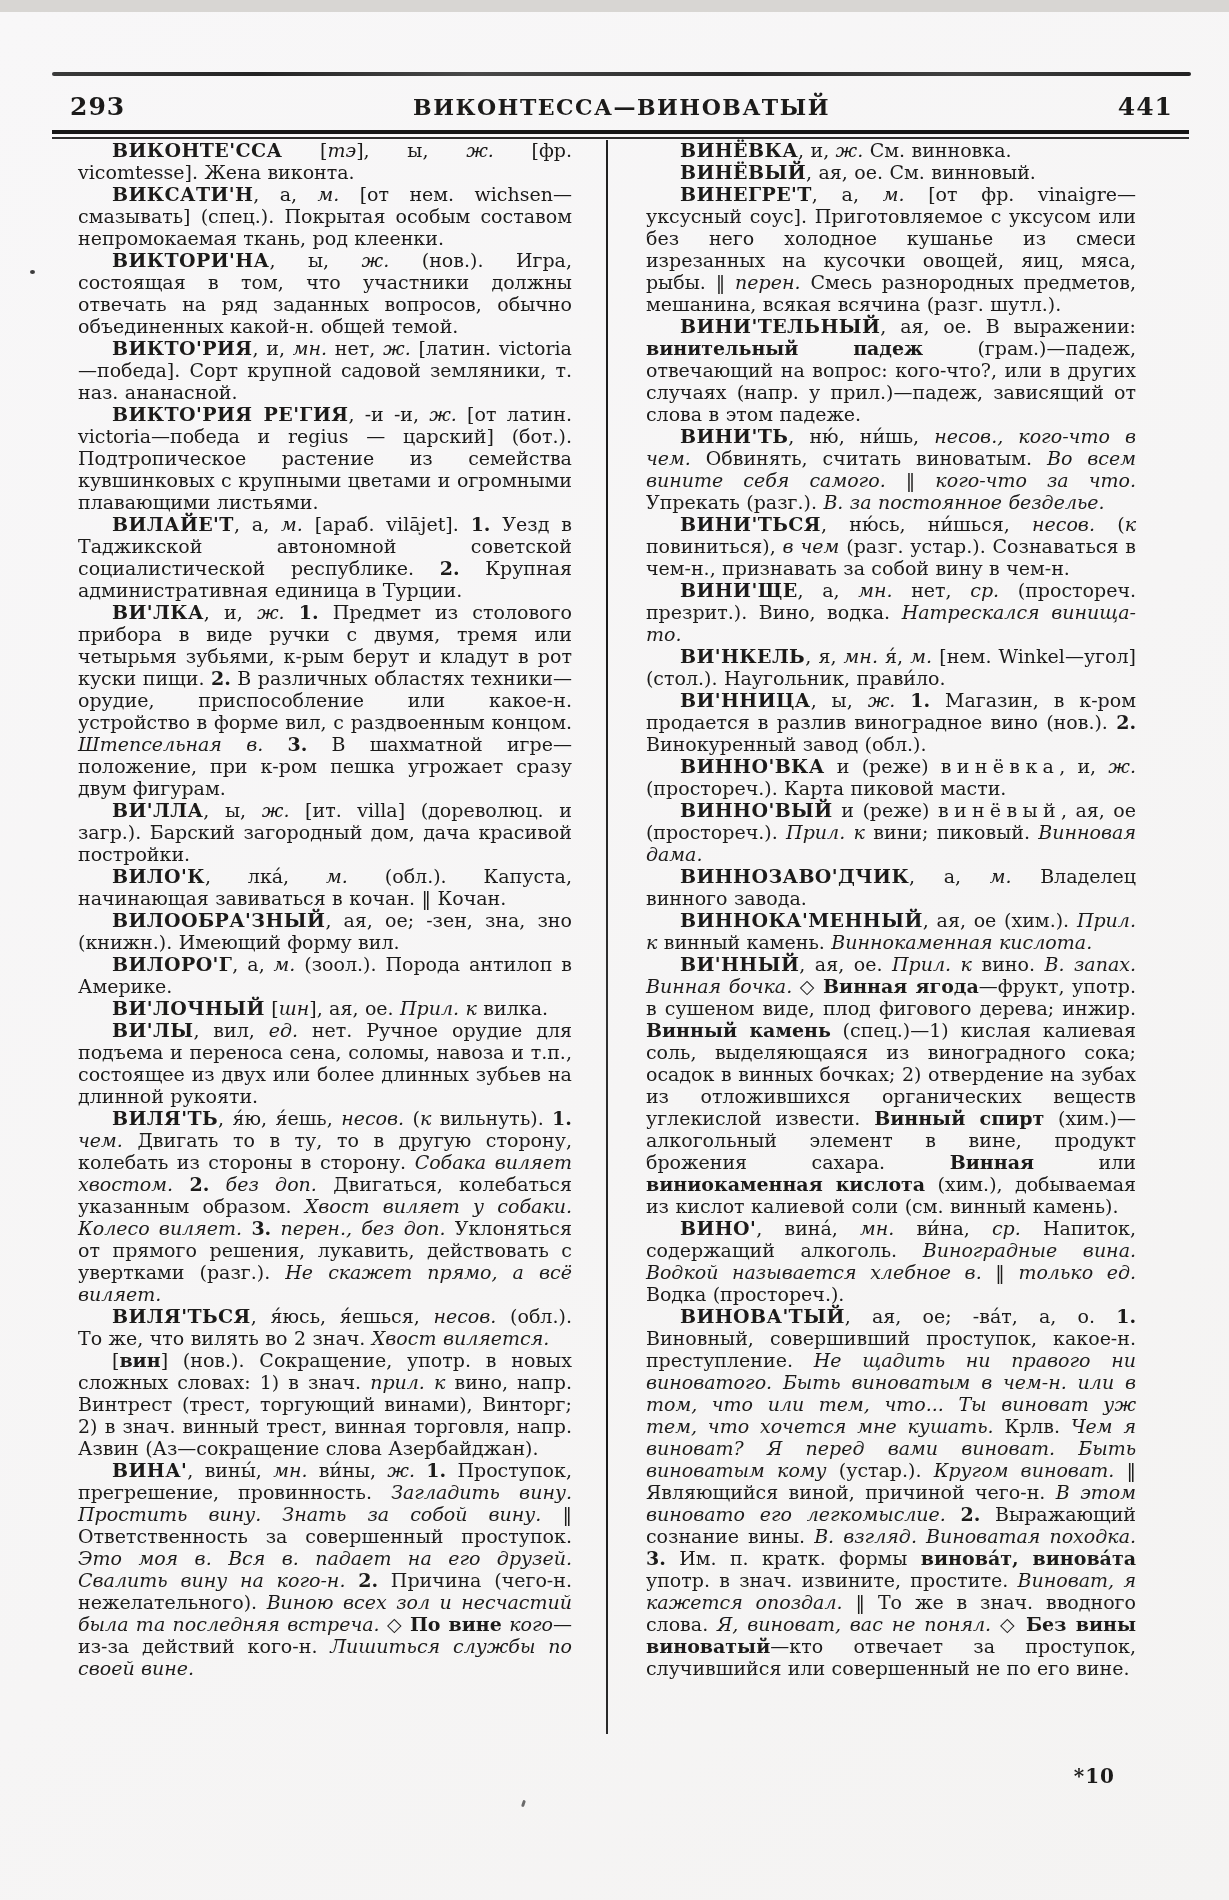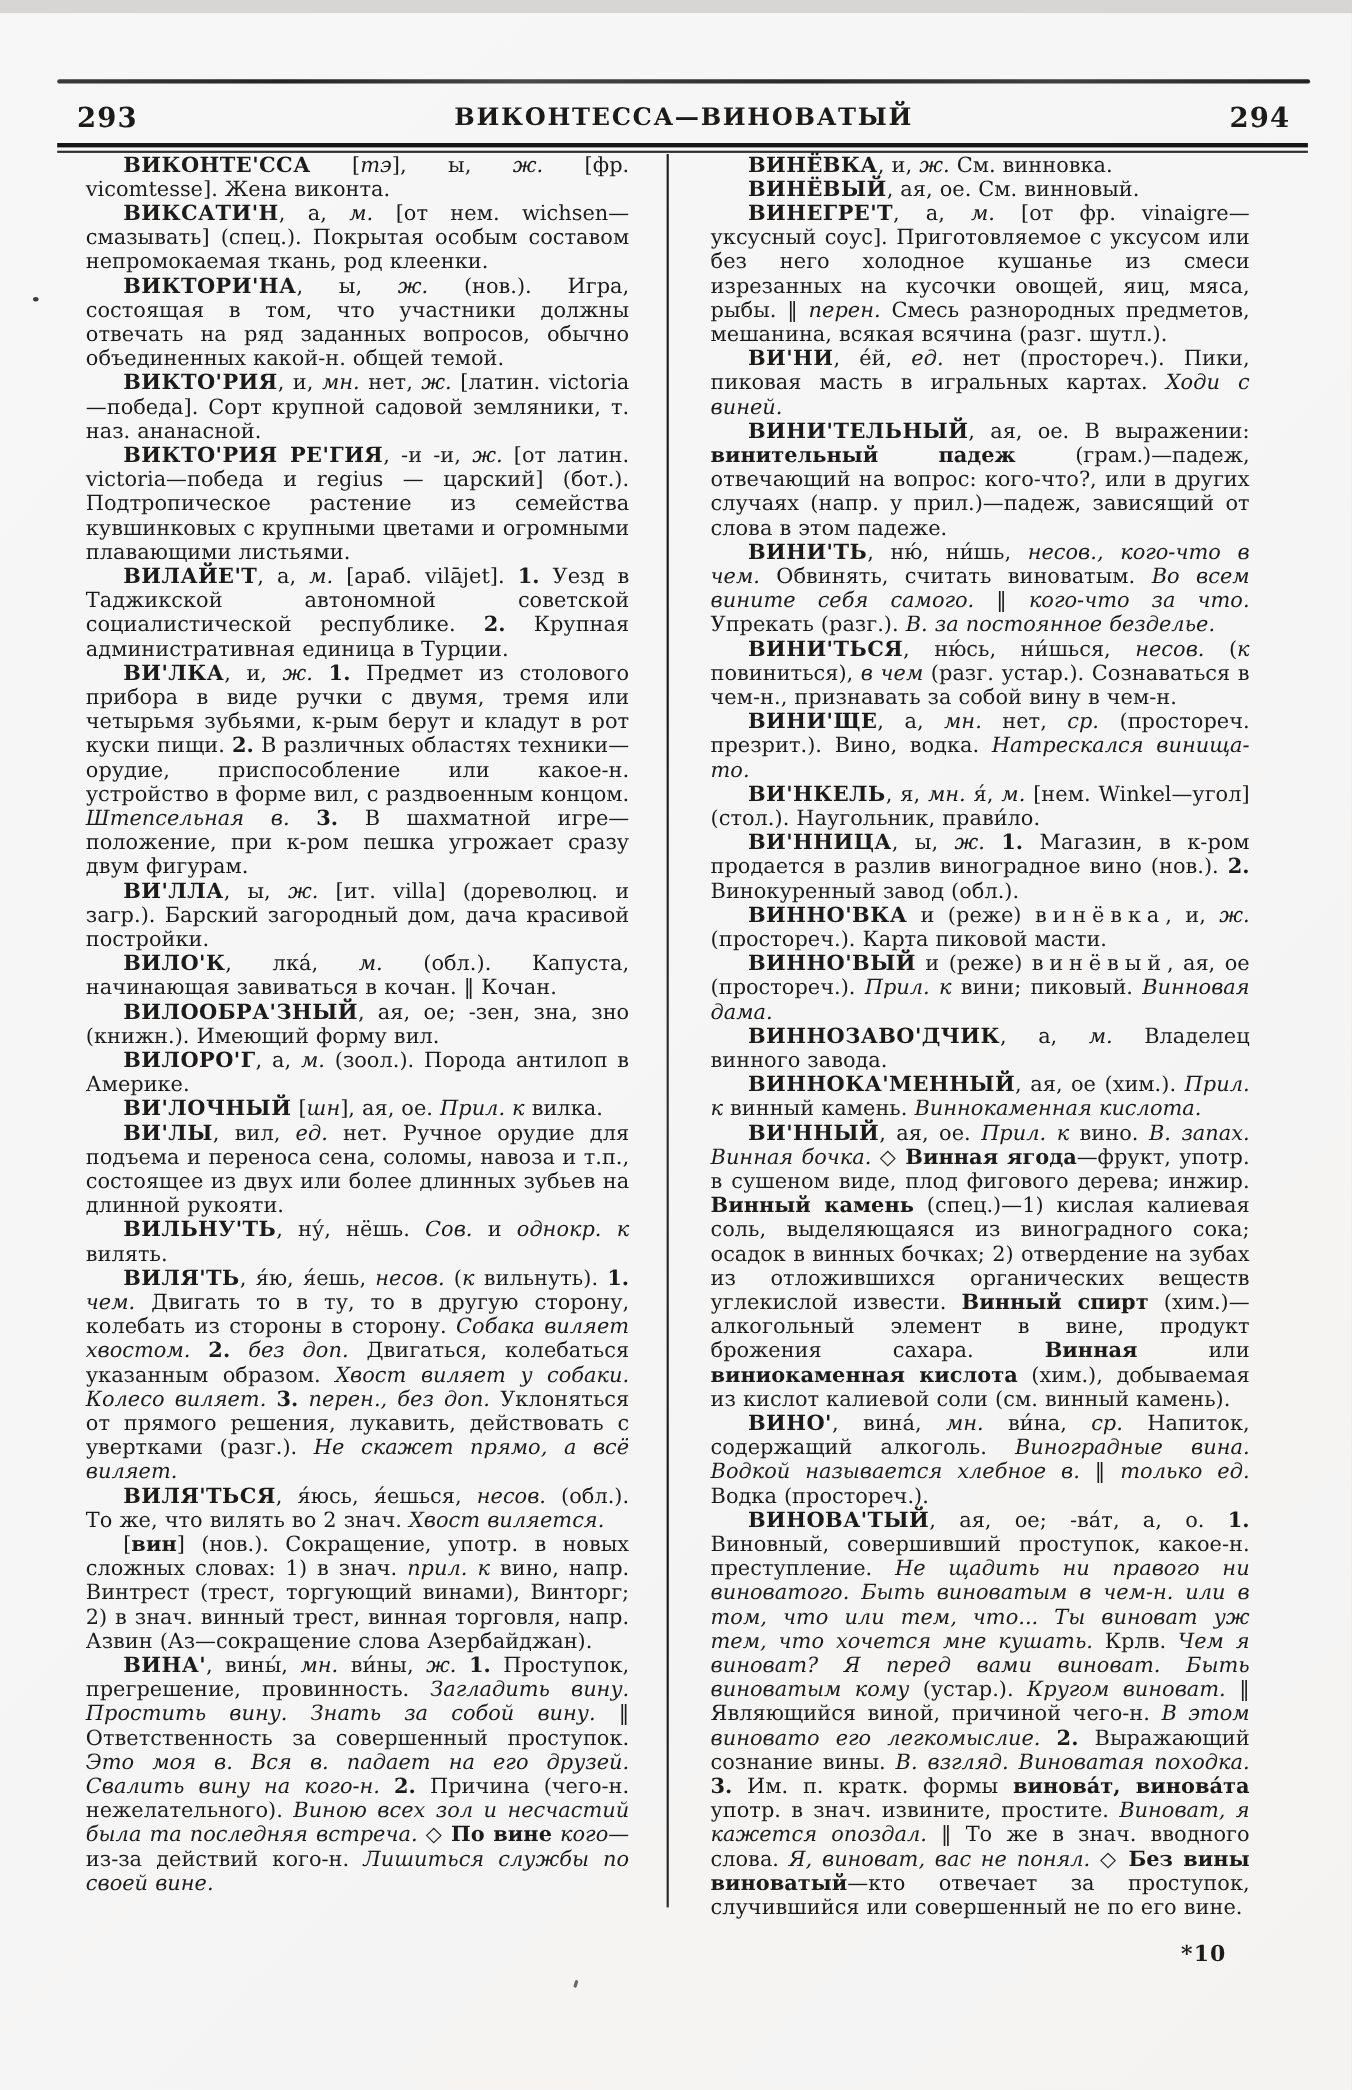--- a/index.html
+++ b/index.html
@@ -66,51 +66,49 @@
 </style>
 </head>
 <body>
 
 <div class="page">
   <div class="top-streak"></div>
 
   <div class="pagehead">
     <span class="pagenum left">293</span>
     <span class="header-title">ВИКОНТЕССА—ВИНОВАТЫЙ</span>
-    <span class="pagenum right">294</span>
+    <span class="pagenum right">441</span>
   </div>
 
   <div class="double-rule"></div>
 
   <div class="columns">
     <div class="col left">
         <p class="entry"><span class="seg-h">ВИКОНТЕ'ССА</span><span class="seg-n"> [</span><span class="seg-i">тэ</span><span class="seg-n">], ы, </span><span class="seg-i">ж.</span><span class="seg-n"> [фр. vicomtesse]. Жена виконта.</span></p>
         <p class="entry"><span class="seg-h">ВИКСАТИ'Н</span><span class="seg-n">, а, </span><span class="seg-i">м.</span><span class="seg-n"> [от нем. wichsen—смазывать] (спец.). Покрытая особым составом непромокаемая ткань, род клеенки.</span></p>
         <p class="entry"><span class="seg-h">ВИКТОРИ'НА</span><span class="seg-n">, ы, </span><span class="seg-i">ж.</span><span class="seg-n"> (нов.). Игра, состоящая в том, что участники должны отвечать на ряд заданных вопросов, обычно объединенных какой-н. общей темой.</span></p>
         <p class="entry"><span class="seg-h">ВИКТО'РИЯ</span><span class="seg-n">, и, </span><span class="seg-i">мн.</span><span class="seg-n"> нет, </span><span class="seg-i">ж.</span><span class="seg-n"> [латин. victoria—победа]. Сорт крупной садовой земляники, т. наз. ананасной.</span></p>
         <p class="entry"><span class="seg-h">ВИКТО'РИЯ РЕ'ГИЯ</span><span class="seg-n">, -и -и, </span><span class="seg-i">ж.</span><span class="seg-n"> [от латин. victoria—победа и regius — царский] (бот.). Подтропическое растение из семейства кувшинковых с крупными цветами и огромными плавающими листьями.</span></p>
         <p class="entry"><span class="seg-h">ВИЛАЙЕ'Т</span><span class="seg-n">, а, </span><span class="seg-i">м.</span><span class="seg-n"> [араб. vilājet]. </span><span class="seg-b">1.</span><span class="seg-n"> Уезд в Таджикской автономной советской социалистической республике. </span><span class="seg-b">2.</span><span class="seg-n"> Крупная административная единица в Турции.</span></p>
         <p class="entry"><span class="seg-h">ВИ'ЛКА</span><span class="seg-n">, и, </span><span class="seg-i">ж.</span><span class="seg-n"> </span><span class="seg-b">1.</span><span class="seg-n"> Предмет из столового прибора в виде ручки с двумя, тремя или четырьмя зубьями, к-рым берут и кладут в рот куски пищи. </span><span class="seg-b">2.</span><span class="seg-n"> В различных областях техники—орудие, приспособление или какое-н. устройство в форме вил, с раздвоенным концом. </span><span class="seg-i">Штепсельная в.</span><span class="seg-n"> </span><span class="seg-b">3.</span><span class="seg-n"> В шахматной игре—положение, при к-ром пешка угрожает сразу двум фигурам.</span></p>
         <p class="entry"><span class="seg-h">ВИ'ЛЛА</span><span class="seg-n">, ы, </span><span class="seg-i">ж.</span><span class="seg-n"> [ит. villa] (дореволюц. и загр.). Барский загородный дом, дача красивой постройки.</span></p>
         <p class="entry"><span class="seg-h">ВИЛО'К</span><span class="seg-n">, лка́, </span><span class="seg-i">м.</span><span class="seg-n"> (обл.). Капуста, начинающая завиваться в кочан. ‖ Кочан.</span></p>
         <p class="entry"><span class="seg-h">ВИЛООБРА'ЗНЫЙ</span><span class="seg-n">, ая, ое; -зен, зна, зно (книжн.). Имеющий форму вил.</span></p>
         <p class="entry"><span class="seg-h">ВИЛОРО'Г</span><span class="seg-n">, а, </span><span class="seg-i">м.</span><span class="seg-n"> (зоол.). Порода антилоп в Америке.</span></p>
         <p class="entry"><span class="seg-h">ВИ'ЛОЧНЫЙ</span><span class="seg-n"> [</span><span class="seg-i">шн</span><span class="seg-n">], ая, ое. </span><span class="seg-i">Прил. к</span><span class="seg-n"> вилка.</span></p>
         <p class="entry"><span class="seg-h">ВИ'ЛЫ</span><span class="seg-n">, вил, </span><span class="seg-i">ед.</span><span class="seg-n"> нет. Ручное орудие для подъема и переноса сена, соломы, навоза и т.п., состоящее из двух или более длинных зубьев на длинной рукояти.</span></p>
-        <p class="entry"><span class="seg-h">ВИЛЬНУ'ТЬ</span><span class="seg-n">, ну́, нёшь. </span><span class="seg-i">Сов.</span><span class="seg-n"> и </span><span class="seg-i">однокр. к</span><span class="seg-n"> вилять.</span></p>
         <p class="entry"><span class="seg-h">ВИЛЯ'ТЬ</span><span class="seg-n">, я́ю, я́ешь, </span><span class="seg-i">несов.</span><span class="seg-n"> (</span><span class="seg-i">к</span><span class="seg-n"> вильнуть). </span><span class="seg-b">1.</span><span class="seg-n"> </span><span class="seg-i">чем.</span><span class="seg-n"> Двигать то в ту, то в другую сторону, колебать из стороны в сторону. </span><span class="seg-i">Собака виляет хвостом.</span><span class="seg-n"> </span><span class="seg-b">2.</span><span class="seg-n"> </span><span class="seg-i">без доп.</span><span class="seg-n"> Двигаться, колебаться указанным образом. </span><span class="seg-i">Хвост виляет у собаки. Колесо виляет.</span><span class="seg-n"> </span><span class="seg-b">3.</span><span class="seg-n"> </span><span class="seg-i">перен., без доп.</span><span class="seg-n"> Уклоняться от прямого решения, лукавить, действовать с увертками (разг.). </span><span class="seg-i">Не скажет прямо, а всё виляет.</span></p>
         <p class="entry"><span class="seg-h">ВИЛЯ'ТЬСЯ</span><span class="seg-n">, я́юсь, я́ешься, </span><span class="seg-i">несов.</span><span class="seg-n"> (обл.). То же, что вилять во 2 знач. </span><span class="seg-i">Хвост виляется.</span></p>
         <p class="entry"><span class="seg-n">[</span><span class="seg-b">вин</span><span class="seg-n">] (нов.). Сокращение, употр. в новых сложных словах: 1) в знач. </span><span class="seg-i">прил. к</span><span class="seg-n"> вино, напр. Винтрест (трест, торгующий винами), Винторг; 2) в знач. винный трест, винная торговля, напр. Азвин (Аз—сокращение слова Азербайджан).</span></p>
         <p class="entry"><span class="seg-h">ВИНА'</span><span class="seg-n">, вины́, </span><span class="seg-i">мн.</span><span class="seg-n"> ви́ны, </span><span class="seg-i">ж.</span><span class="seg-n"> </span><span class="seg-b">1.</span><span class="seg-n"> Проступок, прегрешение, провинность. </span><span class="seg-i">Загладить вину. Простить вину. Знать за собой вину.</span><span class="seg-n"> ‖ Ответственность за совершенный проступок. </span><span class="seg-i">Это моя в. Вся в. падает на его друзей. Свалить вину на кого-н.</span><span class="seg-n"> </span><span class="seg-b">2.</span><span class="seg-n"> Причина (чего-н. нежелательного). </span><span class="seg-i">Виною всех зол и несчастий была та последняя встреча.</span><span class="seg-n"> ◇ </span><span class="seg-b">По вине</span><span class="seg-n"> </span><span class="seg-i">кого</span><span class="seg-n">—из-за действий кого-н. </span><span class="seg-i">Лишиться службы по своей вине.</span></p>
       </div>
     <div class="col right">
         <p class="entry"><span class="seg-h">ВИНЁВКА</span><span class="seg-n">, и, </span><span class="seg-i">ж.</span><span class="seg-n"> См. винновка.</span></p>
         <p class="entry"><span class="seg-h">ВИНЁВЫЙ</span><span class="seg-n">, ая, ое. См. винновый.</span></p>
         <p class="entry"><span class="seg-h">ВИНЕГРЕ'Т</span><span class="seg-n">, а, </span><span class="seg-i">м.</span><span class="seg-n"> [от фр. vinaigre—уксусный соус]. Приготовляемое с уксусом или без него холодное кушанье из смеси изрезанных на кусочки овощей, яиц, мяса, рыбы. ‖ </span><span class="seg-i">перен.</span><span class="seg-n"> Смесь разнородных предметов, мешанина, всякая всячина (разг. шутл.).</span></p>
-        <p class="entry"><span class="seg-h">ВИ'НИ</span><span class="seg-n">, е́й, </span><span class="seg-i">ед.</span><span class="seg-n"> нет (простореч.). Пики, пиковая масть в игральных картах. </span><span class="seg-i">Ходи с виней.</span></p>
         <p class="entry"><span class="seg-h">ВИНИ'ТЕЛЬНЫЙ</span><span class="seg-n">, ая, ое. В выражении: </span><span class="seg-b">винительный падеж</span><span class="seg-n"> (грам.)—падеж, отвечающий на вопрос: кого-что?, или в других случаях (напр. у прил.)—падеж, зависящий от слова в этом падеже.</span></p>
         <p class="entry"><span class="seg-h">ВИНИ'ТЬ</span><span class="seg-n">, ню́, ни́шь, </span><span class="seg-i">несов., кого-что в чем.</span><span class="seg-n"> Обвинять, считать виноватым. </span><span class="seg-i">Во всем вините себя самого.</span><span class="seg-n"> ‖ </span><span class="seg-i">кого-что за что.</span><span class="seg-n"> Упрекать (разг.). </span><span class="seg-i">В. за постоянное безделье.</span></p>
         <p class="entry"><span class="seg-h">ВИНИ'ТЬСЯ</span><span class="seg-n">, ню́сь, ни́шься, </span><span class="seg-i">несов.</span><span class="seg-n"> (</span><span class="seg-i">к</span><span class="seg-n"> повиниться), </span><span class="seg-i">в чем</span><span class="seg-n"> (разг. устар.). Сознаваться в чем-н., признавать за собой вину в чем-н.</span></p>
         <p class="entry"><span class="seg-h">ВИНИ'ЩЕ</span><span class="seg-n">, а, </span><span class="seg-i">мн.</span><span class="seg-n"> нет, </span><span class="seg-i">ср.</span><span class="seg-n"> (простореч. презрит.). Вино, водка. </span><span class="seg-i">Натрескался винища-то.</span></p>
         <p class="entry"><span class="seg-h">ВИ'НКЕЛЬ</span><span class="seg-n">, я, </span><span class="seg-i">мн.</span><span class="seg-n"> я́, </span><span class="seg-i">м.</span><span class="seg-n"> [нем. Winkel—угол] (стол.). Наугольник, прави́ло.</span></p>
         <p class="entry"><span class="seg-h">ВИ'ННИЦА</span><span class="seg-n">, ы, </span><span class="seg-i">ж.</span><span class="seg-n"> </span><span class="seg-b">1.</span><span class="seg-n"> Магазин, в к-ром продается в разлив виноградное вино (нов.). </span><span class="seg-b">2.</span><span class="seg-n"> Винокуренный завод (обл.).</span></p>
         <p class="entry"><span class="seg-h">ВИННО'ВКА</span><span class="seg-n"> и (реже) </span><span class="seg-s">винёвка</span><span class="seg-n">, и, </span><span class="seg-i">ж.</span><span class="seg-n"> (простореч.). Карта пиковой масти.</span></p>
         <p class="entry"><span class="seg-h">ВИННО'ВЫЙ</span><span class="seg-n"> и (реже) </span><span class="seg-s">винёвый</span><span class="seg-n">, ая, ое (простореч.). </span><span class="seg-i">Прил. к</span><span class="seg-n"> вини; пиковый. </span><span class="seg-i">Винновая дама.</span></p>
         <p class="entry"><span class="seg-h">ВИННОЗАВО'ДЧИК</span><span class="seg-n">, а, </span><span class="seg-i">м.</span><span class="seg-n"> Владелец винного завода.</span></p>
         <p class="entry"><span class="seg-h">ВИННОКА'МЕННЫЙ</span><span class="seg-n">, ая, ое (хим.). </span><span class="seg-i">Прил. к</span><span class="seg-n"> винный камень. </span><span class="seg-i">Виннокаменная кислота.</span></p>

